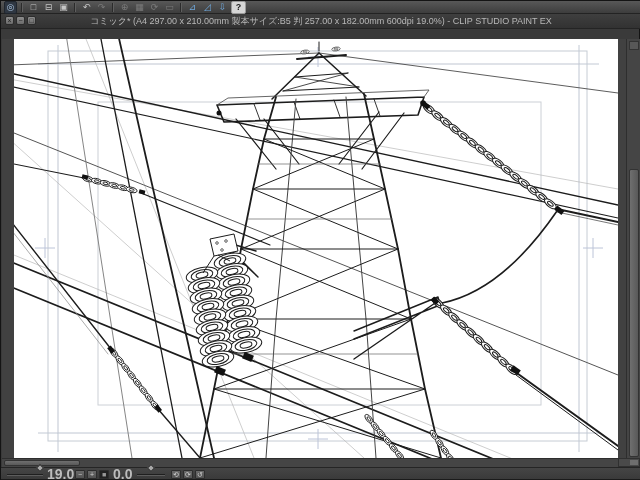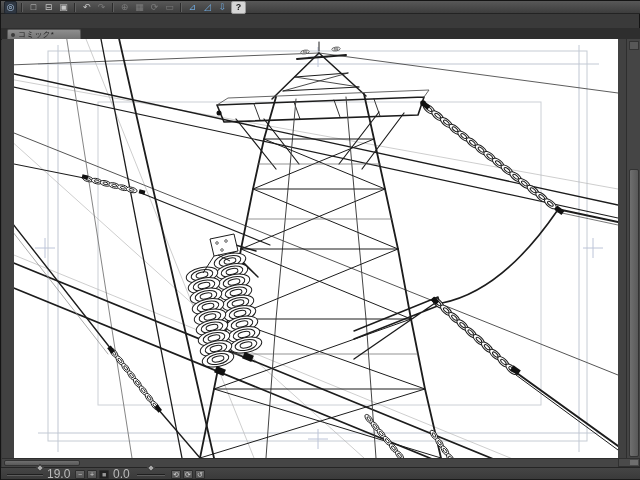--- a/index.html
+++ b/index.html
@@ -63,21 +63,21 @@
   .hthumb{position:absolute;left:2px;top:1px;width:76px;height:6px;
           background:linear-gradient(#6f6f6f,#595959);border:1px solid #333;
           border-radius:2px;box-sizing:border-box;}
   .scorner{position:absolute;left:617px;top:457px;width:22px;height:9px;background:#4a4a4a;
            border:1px solid #303030;box-sizing:border-box;}
   .scorner-btn{position:absolute;right:1px;top:1px;width:8px;height:5px;background:#6e6e6e;}
 
   
   .statusbar{position:absolute;left:0;top:466px;width:640px;height:13px;
              background:linear-gradient(#454545,#383838);border-top:1px solid #252525;}
-  .sb-item{position:absolute;top:0;height:12px;font-size:12px;line-height:12px;color:#bcbcbc;}
+  .sb-item{position:absolute;top:0;height:12px;font-size:14px;line-height:12px;color:#bcbcbc;font-weight:bold;}
   .sb-track{position:absolute;top:6px;height:1px;background:#1f1f1f;border-bottom:1px solid #5d5d5d;}
   .sb-handle{position:absolute;top:-3px;width:6px;height:6px;background:#a8a8a8;
              border:1px solid #222;transform:rotate(45deg);box-sizing:border-box;}
   .sb-btn{position:absolute;top:2px;width:10px;height:9px;background:linear-gradient(#6a6a6a,#525252);
           border:1px solid #2d2d2d;border-radius:1px;font-size:7px;line-height:8px;text-align:center;
           color:#d0d0d0;box-sizing:border-box;}
   .sb-btn.dark{background:#222;color:#999;}
   .bottom-edge{position:absolute;left:0;top:478px;width:640px;height:2px;background:#1b1b1b;}
 </style>
 </head>
@@ -99,27 +99,29 @@
     <span class="tbi dim">▦</span>
     <span class="tbi dim">⟳</span>
     <span class="tbi dim">▭</span>
     <span class="tbsep"></span>
     <span class="tbi blue">⊿</span>
     <span class="tbi blue">◿</span>
     <span class="tbi blue">⇩</span>
     <span class="tbi hl">?</span>
   </div>
 
-
-  <div class="tabbar">
-    <div class="tab">
-      <span class="tabdot"></span>
-      <span>コミック*</span>
+  <div class="titlebar">
+    <div class="winbtns">
+      <div class="winbtn">×</div>
+      <div class="winbtn">−</div>
+      <div class="winbtn">□</div>
     </div>
-  </div>
+    <div class="title-text">コミック* (A4 297.00 x 210.00mm 製本サイズ:B5 判 257.00 x 182.00mm 600dpi 19.0%) - CLIP STUDIO PAINT EX</div>
+  </div>
+
 
   <div class="gutter-left"></div>
   <div class="gutter-right"></div>
 
   <div class="page">
     <svg width="604" height="419" viewBox="0 0 604 419">
 
       <g fill="none" stroke="#c6ccd4" stroke-width="1">
         <rect x="34" y="12" width="539" height="390"></rect>
         <rect x="44" y="25" width="521" height="369" stroke="#bfc6d2"></rect>

